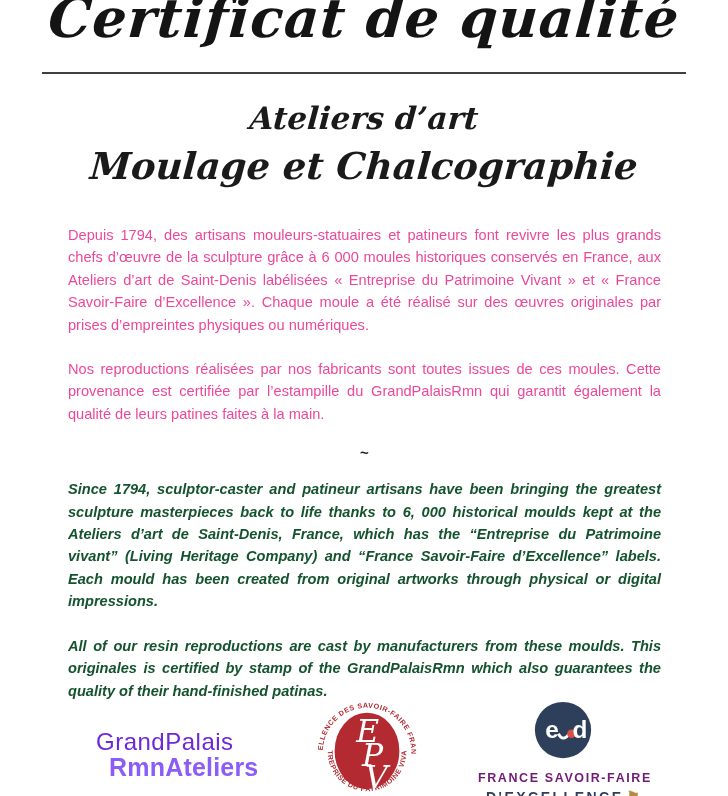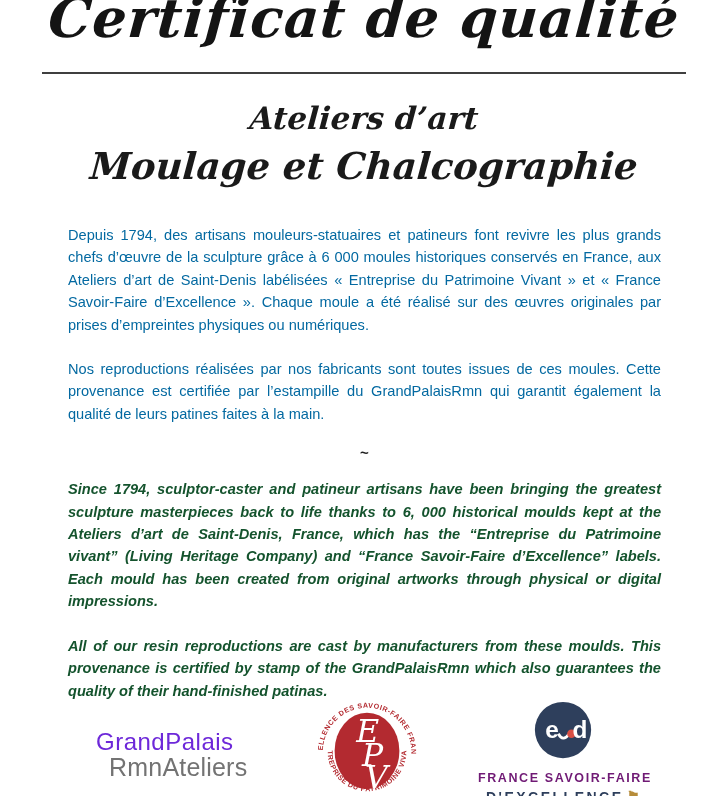--- a/index.html
+++ b/index.html
@@ -50,21 +50,21 @@
   .subtitle-2 { margin-top: 8px;  font-size: 37px; }
 
   
   .body-text {
     margin: 36px 67px 0 68px;
   }
   .body-text p {
     font-size: 14.6px;
     line-height: 22.4px;
     text-align: justify;
-    color: #0369a1;
+    color: #ec4899;
   }
   p.para-fr-2 { margin-top: 22px; }
   .tilde {
     text-align: center;
     font-size: 15px;
     font-weight: bold;
     margin: 19px 0 17px 0;
     color: #1f1f1f;
   }
   p.para-en { font-style: italic; font-weight: bold; color: #14532d; }
@@ -87,22 +87,22 @@
     line-height: 1;
   }
   .gp-line1 {
     font-size: 24px;
     color: #6d28d9;
     letter-spacing: 0.5px;
     font-weight: normal;
   }
   .gp-line2 {
     font-size: 25px;
-    color: #737373;
-    font-weight: normal;
+    color: #8b5cf6;
+    font-weight: bold;
     margin-left: 13px;
     margin-top: 1px;
     letter-spacing: 0.2px;
   }
 
   
   .epv-logo {
     position: absolute;
     left: 313px;
     top: 5px;
@@ -163,21 +163,21 @@
   <hr class="rule">
 
   <div class="subtitle-1">Ateliers d’art</div>
   <div class="subtitle-2">Moulage et Chalcographie</div>
 
   <div class="body-text">
     <p class="para-fr-1">Depuis 1794, des artisans mouleurs-statuaires et patineurs font revivre les plus grands chefs d’œuvre de la sculpture grâce à 6 000 moules historiques conservés en France, aux Ateliers d’art de Saint-Denis labélisées « Entreprise du Patrimoine Vivant » et « France Savoir-Faire d’Excellence ». Chaque moule a été réalisé sur des œuvres originales par prises d’empreintes physiques ou numériques.</p>
     <p class="para-fr-2">Nos reproductions réalisées par nos fabricants sont toutes issues de ces moules. Cette provenance est certifiée par l’estampille du GrandPalaisRmn qui garantit également la qualité de leurs patines faites à la main.</p>
     <div class="tilde">~</div>
     <p class="para-en para-en-1">Since 1794, sculptor-caster and patineur artisans have been bringing the greatest sculpture masterpieces back to life thanks to 6, 000 historical moulds kept at the Ateliers d’art de Saint-Denis, France, which has the “Entreprise du Patrimoine vivant” (Living Heritage Company) and “France Savoir-Faire d’Excellence” labels. Each mould has been created from original artworks through physical or digital impressions.</p>
-    <p class="para-en para-en-2">All of our resin reproductions are cast by manufacturers from these moulds. This provenance is certified by stamp of the GrandPalaisRmn which also guarantees the quality of their hand-finished patinas.</p>
+    <p class="para-en para-en-2">All of our resin reproductions are cast by manufacturers from these moulds. This originales is certified by stamp of the GrandPalaisRmn which also guarantees the quality of their hand-finished patinas.</p>
   </div>
 
   <div class="logos">
 
     <div class="gp-logo">
       <div class="gp-line1">GrandPalais</div>
       <div class="gp-line2">RmnAteliers</div>
     </div>
 
     <div class="epv-logo">

